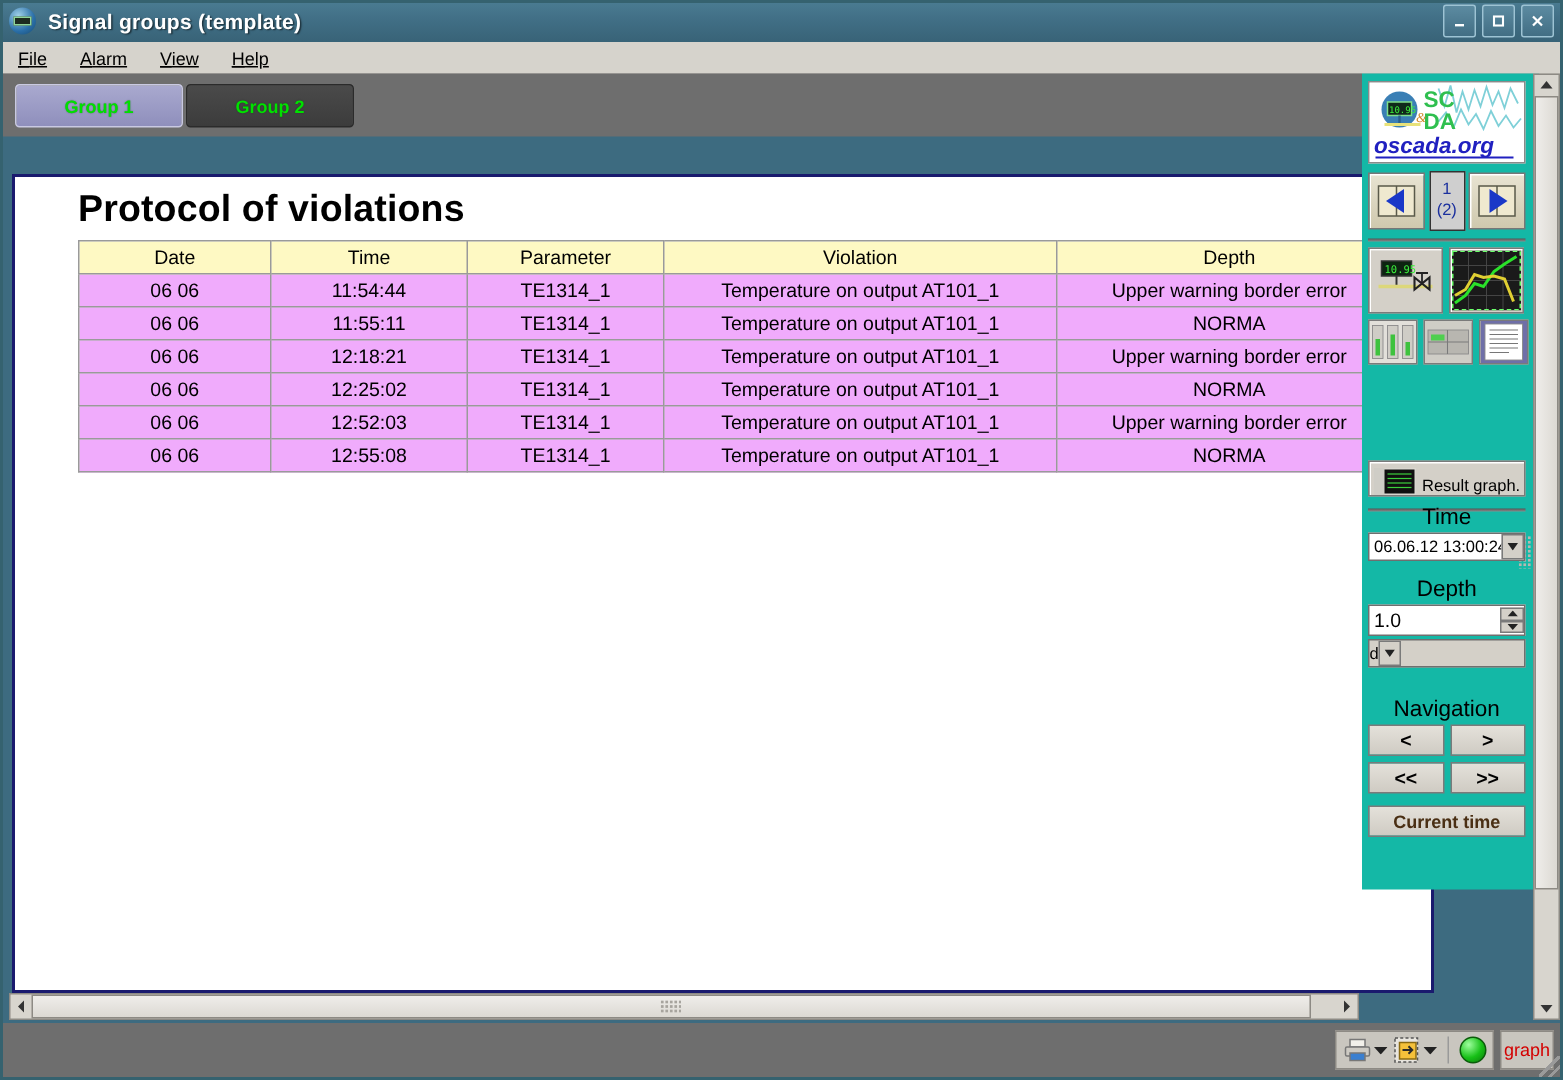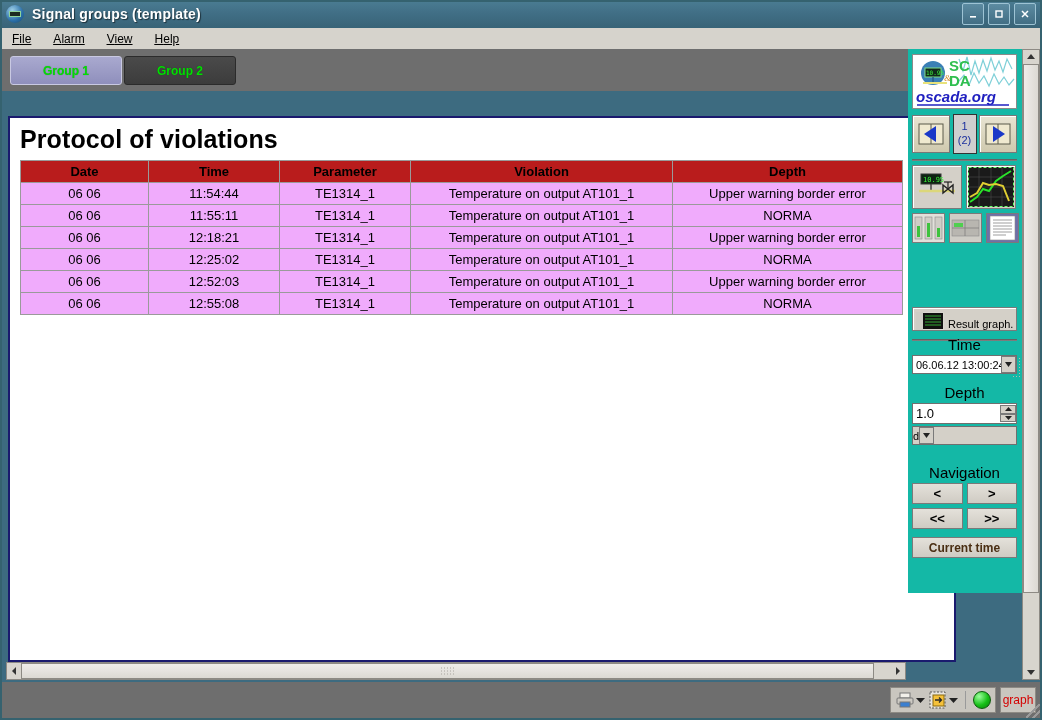--- a/index.html
+++ b/index.html
@@ -72,40 +72,41 @@
     left:124px;width:110px;
     background:linear-gradient(to bottom,#4a4a4a,#3c3c3c);
     border-color:#2b2b2b;
   }
 
   
   .content-outer{
     position:absolute;left:8px;top:116px;width:948px;height:546px;
     background:#ffffff;border:2px solid #1a1a6e;box-sizing:border-box;
     overflow:hidden;
+    padding-left:32px;
   }
   .doc-title{
     font-size:25px;font-weight:bold;color:#000;
     margin:7px 0 6px 10px;letter-spacing:.1px;
   }
   .subtitle-bar{
     margin:0 8px 0 10px;height:21px;
     background:#e8e8e8;border:1px solid #9a9a9a;box-sizing:border-box;
     display:flex;align-items:center;padding-left:5px;
     font-size:12px;font-weight:bold;color:#000;
   }
   table.viol{
     border-collapse:collapse;margin:0 8px 0 10px;width:878px;
     table-layout:fixed;
   }
   table.viol th,table.viol td{
     border:1px solid #9a9a9a;height:22px;font-size:13px;color:#000;
     text-align:center;box-sizing:border-box;padding:0 2px;
   }
-  table.viol th{background:#b91c1c;font-weight:bold;font-size:13px;}
+  table.viol th{background:#fef9c3;font-weight:normal;font-size:13px;}
   table.viol td{background:#f0abfc;font-weight:normal;}
   .col-date{width:128px;}
   .col-time{width:131px;}
   .col-param{width:131px;}
   .col-viol{width:262px;}
   .col-value{width:230px;}
 
   
   .hbar{
     position:absolute;left:6px;top:662px;width:900px;height:18px;

